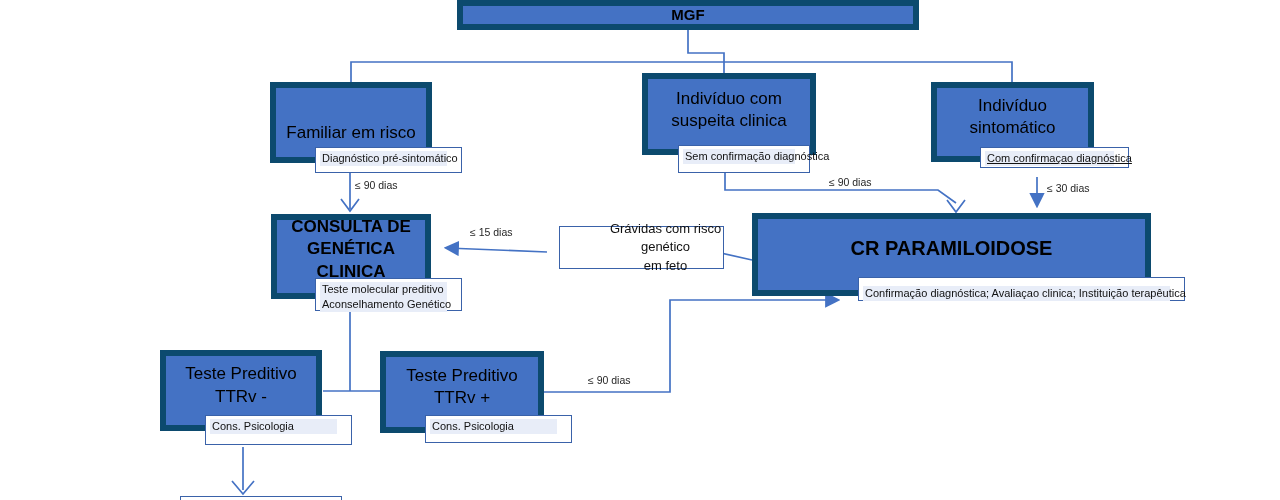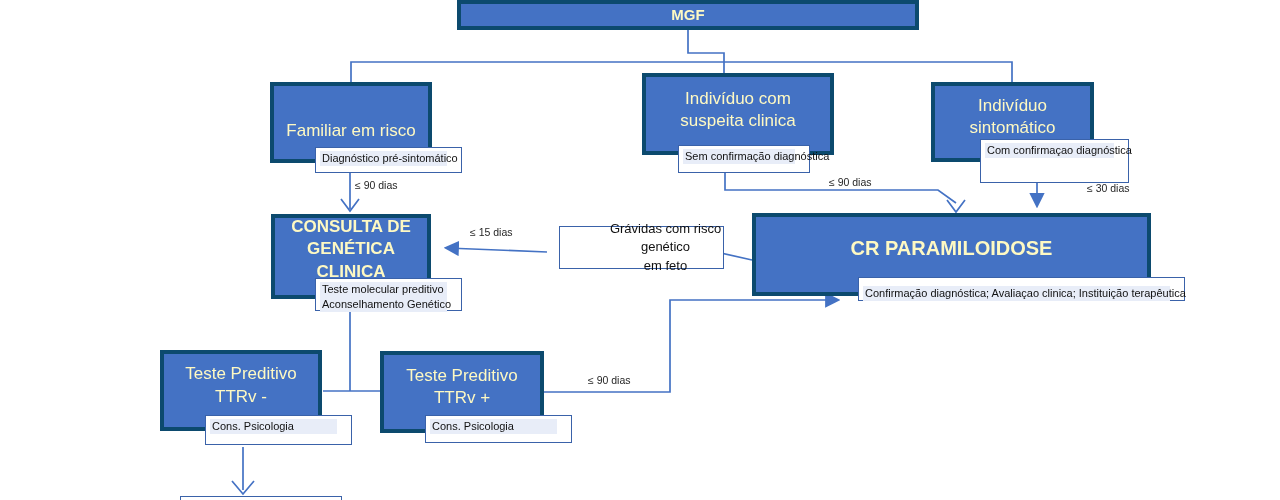--- a/index.html
+++ b/index.html
@@ -1,22 +1,22 @@
 <!DOCTYPE html>
 <html><head>
 <meta charset="utf-8">
 <style>
   html,body{margin:0;padding:0;background:#ffffff;}
   #canvas{
     position:relative;width:1280px;height:500px;overflow:hidden;
     font-family:"Liberation Sans", sans-serif;background:#ffffff;
   }
   .bluebox{
-    position:absolute;background:#4472C4;border:4px solid #0c4a6e;
-    color:#fef9c3;display:flex;flex-direction:column;align-items:center;
+    position:absolute;background:#4472C4;border:6px solid #0c4a6e;
+    color:#000000;display:flex;flex-direction:column;align-items:center;
     justify-content:center;text-align:center;box-sizing:border-box;
     font-size:17px;line-height:1.32;z-index:2;
   }
   .bluebox.title{font-weight:bold;font-size:15px;}
   .bluebox.bold{font-weight:bold;}
   .bluebox.big{font-weight:bold;font-size:20px;}
   .whitebox{
     position:absolute;background:#ffffff;border:1.5px solid #3A62A9;
     box-sizing:border-box;z-index:3;color:#111111;margin-left:12px;
   }
@@ -74,33 +74,33 @@
     <span>MGF</span>
   </div>
 
   <div class="bluebox" style="left:270px;top:82px;width:162px;height:81px;align-items:center;justify-content:flex-start;padding-top:34px;">
     <span>Familiar em risco</span>
   </div>
   <div class="whitebox notebox" style="left:303px;top:147px;width:147px;height:26px;">
     <span class="hl">Diagnóstico pré-sintomático</span>
   </div>
 
-  <div class="bluebox" style="left:642px;top:73px;width:192px;height:82px;padding-bottom:8px;">
+  <div class="bluebox" style="left:642px;top:73px;width:174px;height:82px;padding-bottom:8px;">
     <span>Indivíduo com</span>
     <span>suspeita clinica</span>
   </div>
   <div class="whitebox notebox" style="left:666px;top:145px;width:132px;height:28px;">
     <span class="hl">Sem confirmação diagnóstica</span>
   </div>
 
   <div class="bluebox" style="left:931px;top:82px;width:163px;height:80px;padding-bottom:10px;">
     <span>Indivíduo</span>
     <span>sintomático</span>
   </div>
-  <div class="whitebox notebox" style="left:968px;top:139px;width:149px;height:44px;">
+  <div class="whitebox notebox" style="left:968px;top:147px;width:149px;height:21px;text-decoration:underline;">
     <span class="hl">Com confirmaçao diagnóstica</span>
   </div>
 
   <div class="bluebox bold" style="left:271px;top:214px;width:160px;height:85px;padding-bottom:14px;">
     <span>CONSULTA DE</span>
     <span>GENÉTICA CLINICA</span>
   </div>
   <div class="whitebox notebox" style="left:303px;top:278px;width:147px;height:33px;">
     <span class="hl">Teste molecular preditivo</span>
     <span class="hl">Aconselhamento Genético</span>
@@ -131,17 +131,17 @@
     <span>TTRv +</span>
   </div>
   <div class="whitebox notebox" style="left:413px;top:415px;width:147px;height:28px;">
     <span class="hl">Cons. Psicologia</span>
   </div>
 
   <div class="whitebox" style="left:168px;top:496px;width:162px;height:30px;"></div>
 
   <span class="edge-label" style="left:355px;top:179px;">≤ 90 dias</span>
   <span class="edge-label" style="left:829px;top:176px;">≤ 90 dias</span>
-  <span class="edge-label" style="left:1047px;top:182px;margin-left:40px;">≤ 30 dias</span>
+  <span class="edge-label" style="left:1047px;top:182px;">≤ 30 dias</span>
   <span class="edge-label" style="left:470px;top:226px;">≤ 15 dias</span>
   <span class="edge-label" style="left:588px;top:374px;">≤ 90 dias</span>
 
 </div>
 
 </body></html>

